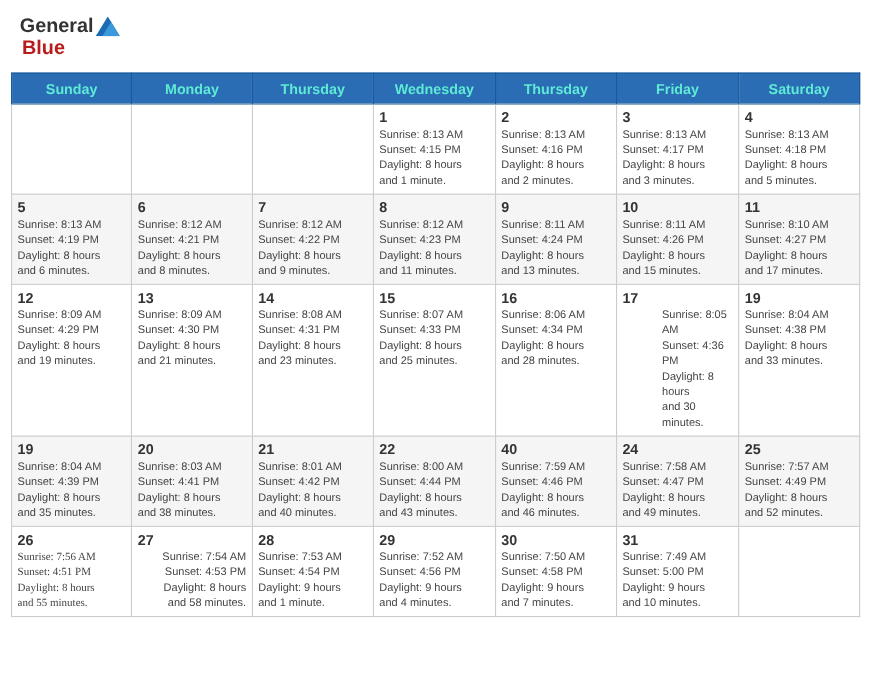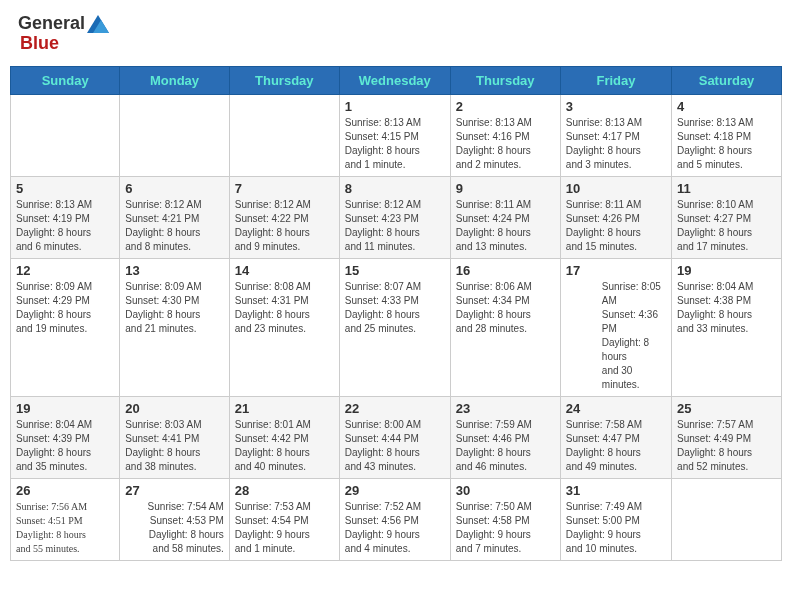--- a/index.html
+++ b/index.html
@@ -284,21 +284,21 @@
 and 40 minutes.</div>
         </td>
         <td>
           <span class="day-num">22</span>
           <div class="day-info" style="white-space: pre-line;">Sunrise: 8:00 AM
 Sunset: 4:44 PM
 Daylight: 8 hours
 and 43 minutes.</div>
         </td>
         <td>
-          <span class="day-num">23</span>
+          <span class="day-num">40</span>
           <div class="day-info" style="white-space: pre-line;">Sunrise: 7:59 AM
 Sunset: 4:46 PM
 Daylight: 8 hours
 and 46 minutes.</div>
         </td>
         <td>
           <span class="day-num">24</span>
           <div class="day-info" style="white-space: pre-line;">Sunrise: 7:58 AM
 Sunset: 4:47 PM
 Daylight: 8 hours

